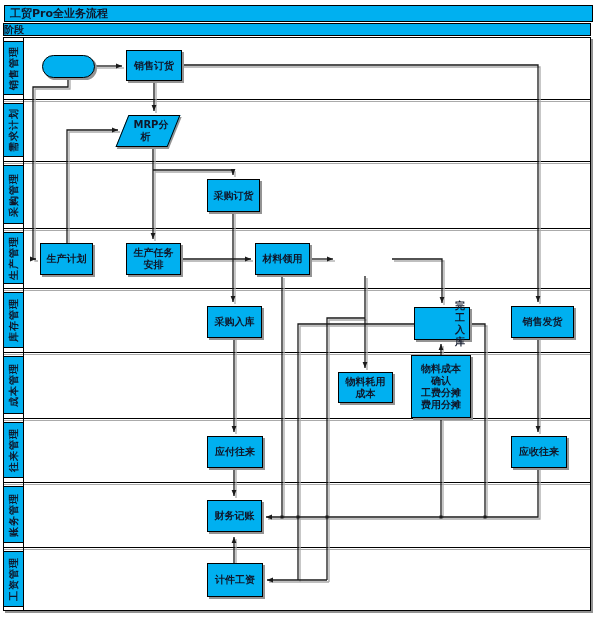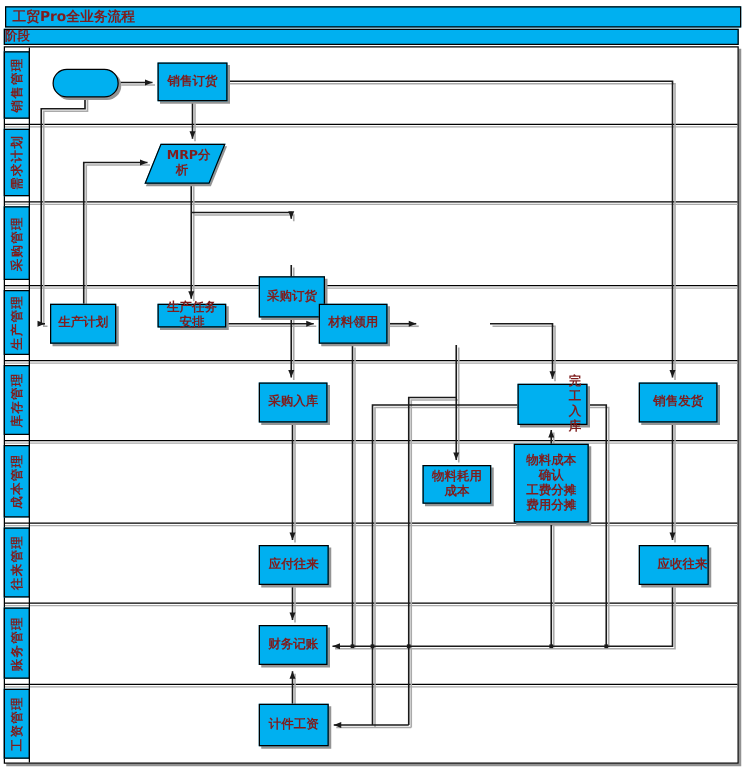--- a/index.html
+++ b/index.html
@@ -1,18 +1,18 @@
 <!DOCTYPE html>
 <html><head>
 <meta charset="utf-8">
 <style>
   html,body{margin:0;padding:0;background:#fff;}
   .canvas{
     position:relative;width:601px;height:618px;background:#fff;overflow:hidden;
-    font-family:"DejaVu Sans","Liberation Sans",sans-serif;color:#7f1d1d;
+    font-family:"DejaVu Sans","Liberation Sans",sans-serif;color:#0f172a;
   }
   .titlebar{
     position:absolute;left:4px;top:5px;width:589px;height:17px;box-sizing:border-box;
     background:#00B0F0;border:1px solid #000;
     font-size:11px;font-weight:bold;line-height:15px;padding-left:5px;
   }
   .phaseband{
     position:absolute;left:3px;top:23px;width:588px;height:13px;box-sizing:border-box;
     background:#00B0F0;border:1px solid #000;
     font-size:10px;font-weight:bold;line-height:11px;text-align:left;padding-right:3px;
@@ -170,27 +170,27 @@
     </svg>
   <div class="layer" id="nodes-layer">
       <div class="node stadium" style="left: 42px; top: 55px; width: 53px; height: 23px;"></div>
       <div class="node rect" style="left: 126px; top: 50px; width: 56px; height: 31px;">
         <div class="nline">销售订货</div>
       </div>
       <div class="node parallelogram" style="left: 122px; top: 115px; width: 52px; height: 32px;">
         <div class="nline">MRP分</div>
         <div class="nline">析</div>
       </div>
-      <div class="node rect" style="left: 207px; top: 179px; width: 53px; height: 33px; margin-top: 42px;">
+      <div class="node rect" style="left: 207px; top: 179px; width: 53px; height: 33px;">
         <div class="nline">采购订货</div>
       </div>
       <div class="node rect" style="left: 40px; top: 243px; width: 53px; height: 32px;">
         <div class="nline">生产计划</div>
       </div>
-      <div class="node rect" style="left: 126px; top: 243px; width: 55px; height: 19px;">
+      <div class="node rect" style="left: 126px; top: 243px; width: 55px; height: 32px;">
         <div class="nline">生产任务</div>
         <div class="nline">安排</div>
       </div>
       <div class="node rect" style="left: 255px; top: 243px; width: 55px; height: 32px;">
         <div class="nline">材料领用</div>
       </div>
       <div class="node rect" style="left: 207px; top: 306px; width: 55px; height: 32px;">
         <div class="nline">采购入库</div>
       </div>
       <div class="node rect" style="left: 414px; top: 307px; width: 56px; height: 33px; padding-left: 36px;">
@@ -205,21 +205,21 @@
       </div>
       <div class="node rect" style="left: 411px; top: 355px; width: 60px; height: 63px;">
         <div class="nline">物料成本</div>
         <div class="nline">确认</div>
         <div class="nline">工费分摊</div>
         <div class="nline">费用分摊</div>
       </div>
       <div class="node rect" style="left: 207px; top: 436px; width: 56px; height: 32px;">
         <div class="nline">应付往来</div>
       </div>
-      <div class="node rect" style="left: 511px; top: 436px; width: 56px; height: 32px; align-items: flex-end;">
+      <div class="node rect" style="left: 511px; top: 436px; width: 56px; height: 32px;">
         <div class="nline">应收往来</div>
       </div>
       <div class="node rect" style="left: 207px; top: 500px; width: 55px; height: 32px;">
         <div class="nline">财务记账</div>
       </div>
       <div class="node rect" style="left: 207px; top: 563px; width: 56px; height: 34px;">
         <div class="nline">计件工资</div>
       </div>
     </div>
 </div>

